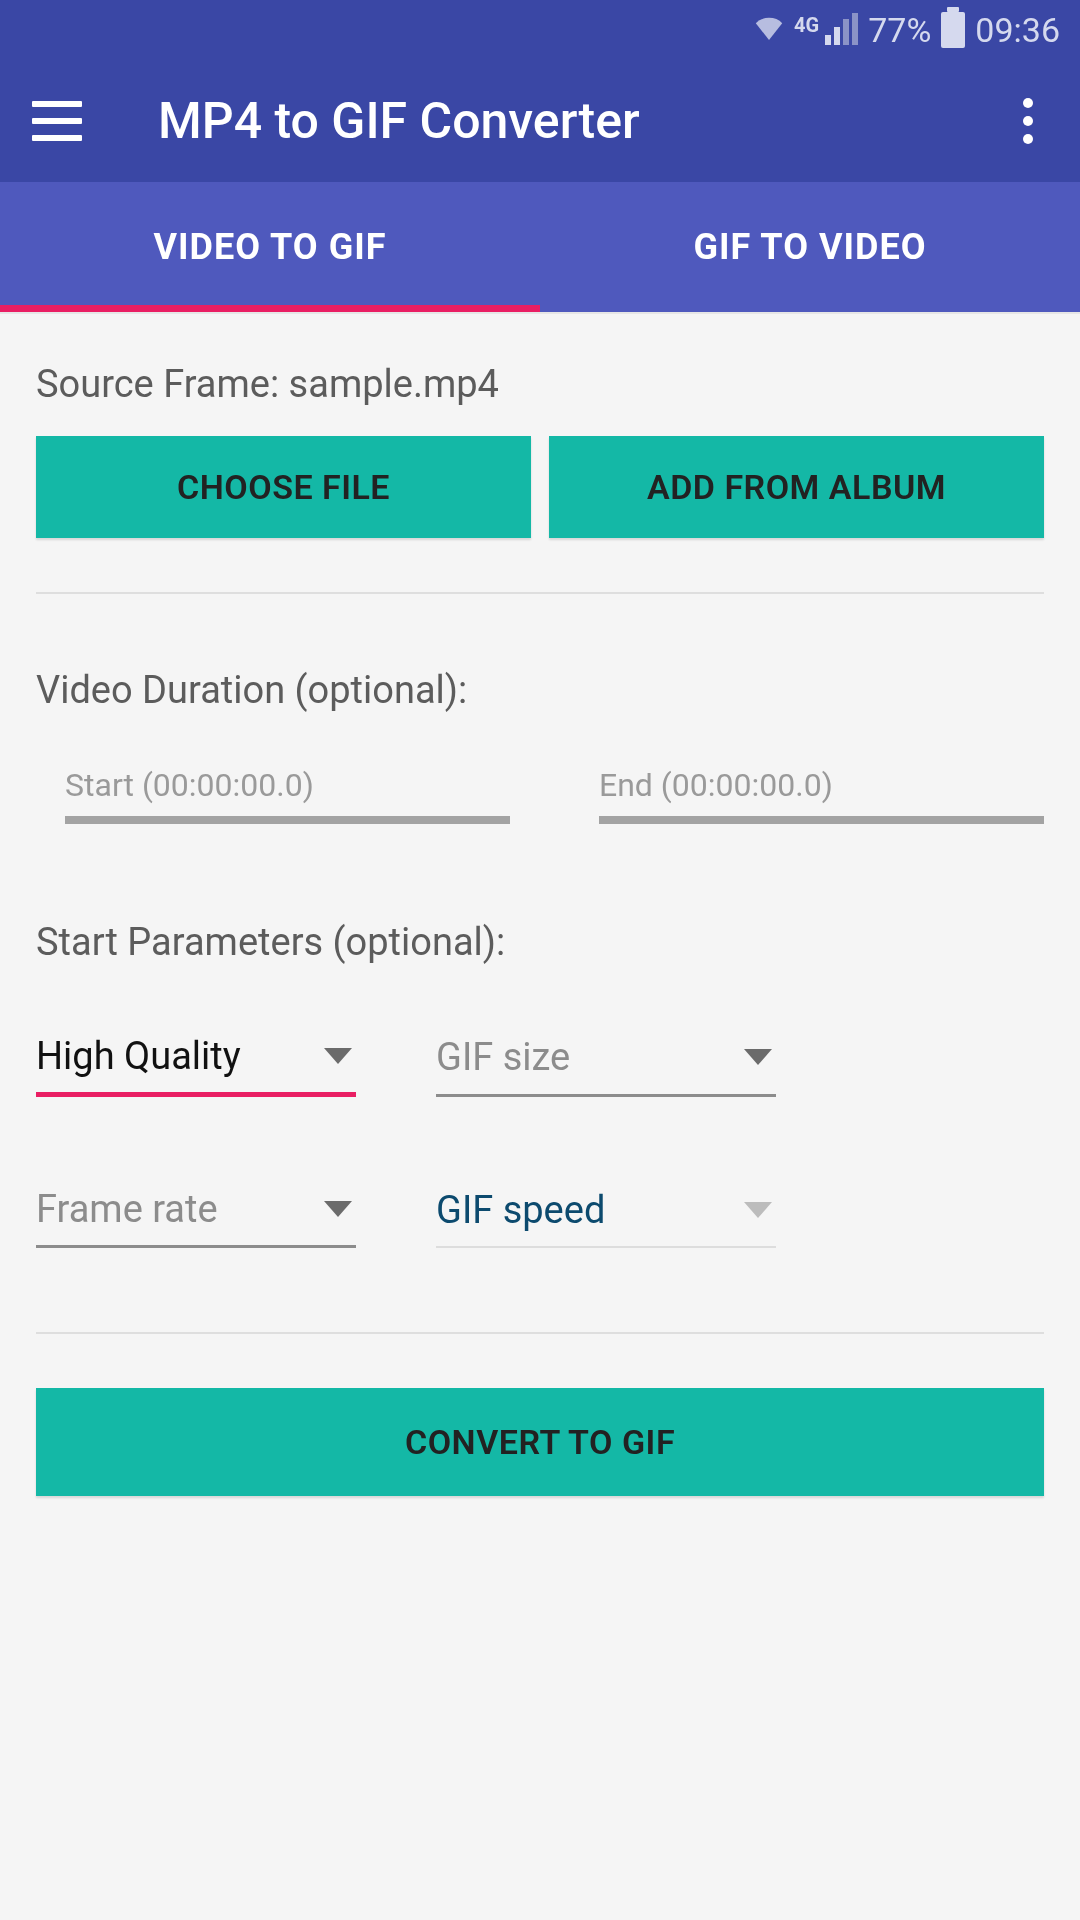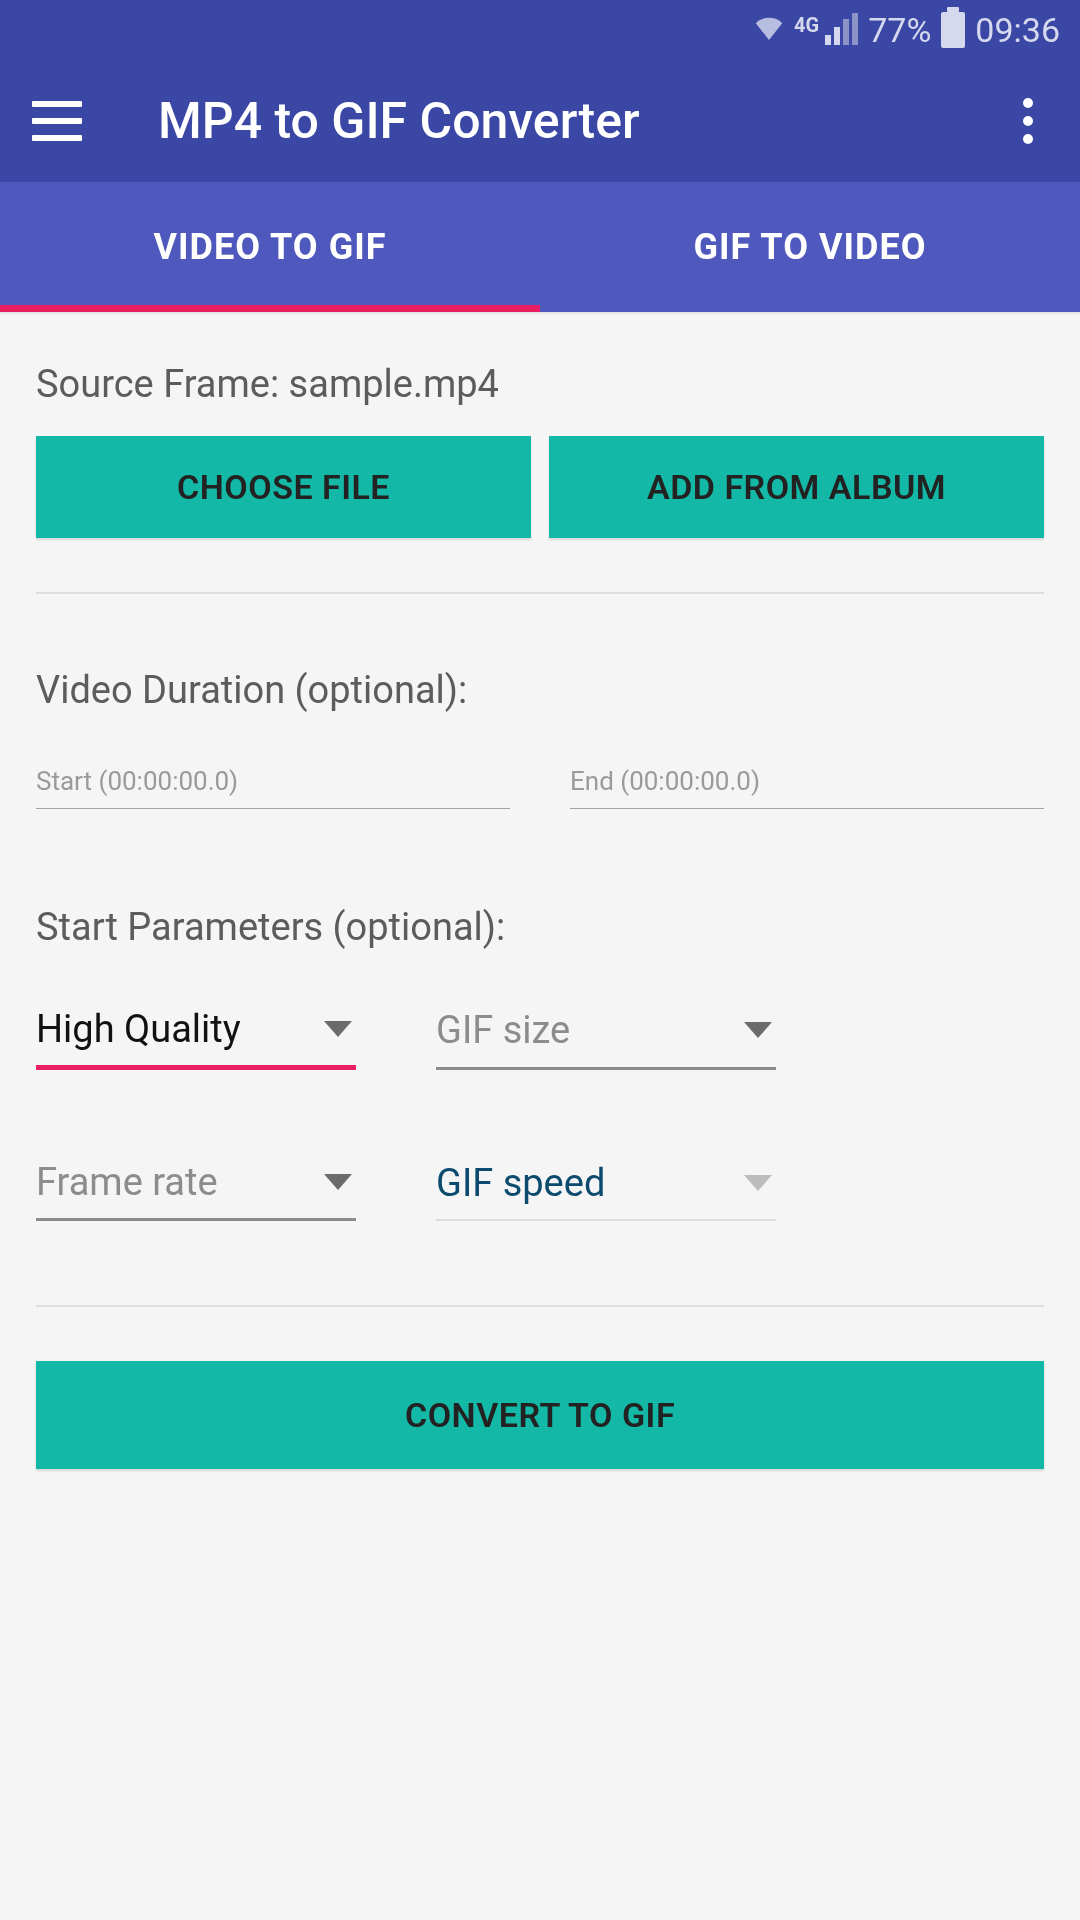--- a/index.html
+++ b/index.html
@@ -95,29 +95,30 @@
   height: 2px; background: #dedede; margin: 54px 0 0 0;
 }
 
 .section-label {
   font-size: 38px; color: #5c5c5c; padding-top: 74px; padding-bottom: 48px;
 }
 
 .input-row { display: flex; gap: 60px; }
 .text-input {
   flex: 1;
-  border: none; border-bottom: 1px solid #a3a3a3;
+  border: none; border-bottom: 8px solid #a3a3a3;
   background: transparent;
-  font-size: 26px; color: #222;
+  font-size: 32px; color: #222;
   padding: 6px 0 12px 0;
   outline: none;
+  margin-left: 29px;
 }
 .text-input::placeholder { color: #9a9a9a; }
 
-.dropdown-row { display: flex; gap: 80px; margin-top: 4px; }
+.dropdown-row { display: flex; gap: 80px; margin-top: 16px; }
 .dropdown {
   flex: 1;
   display: flex; align-items: center; justify-content: space-between;
   font-size: 38px;
   padding: 6px 4px 14px 0;
   cursor: pointer;
   position: relative;
   border-bottom: 3px solid transparent;
 }
 .dropdown.selected { color: #111; border-bottom: 5px solid #E91E63; }

